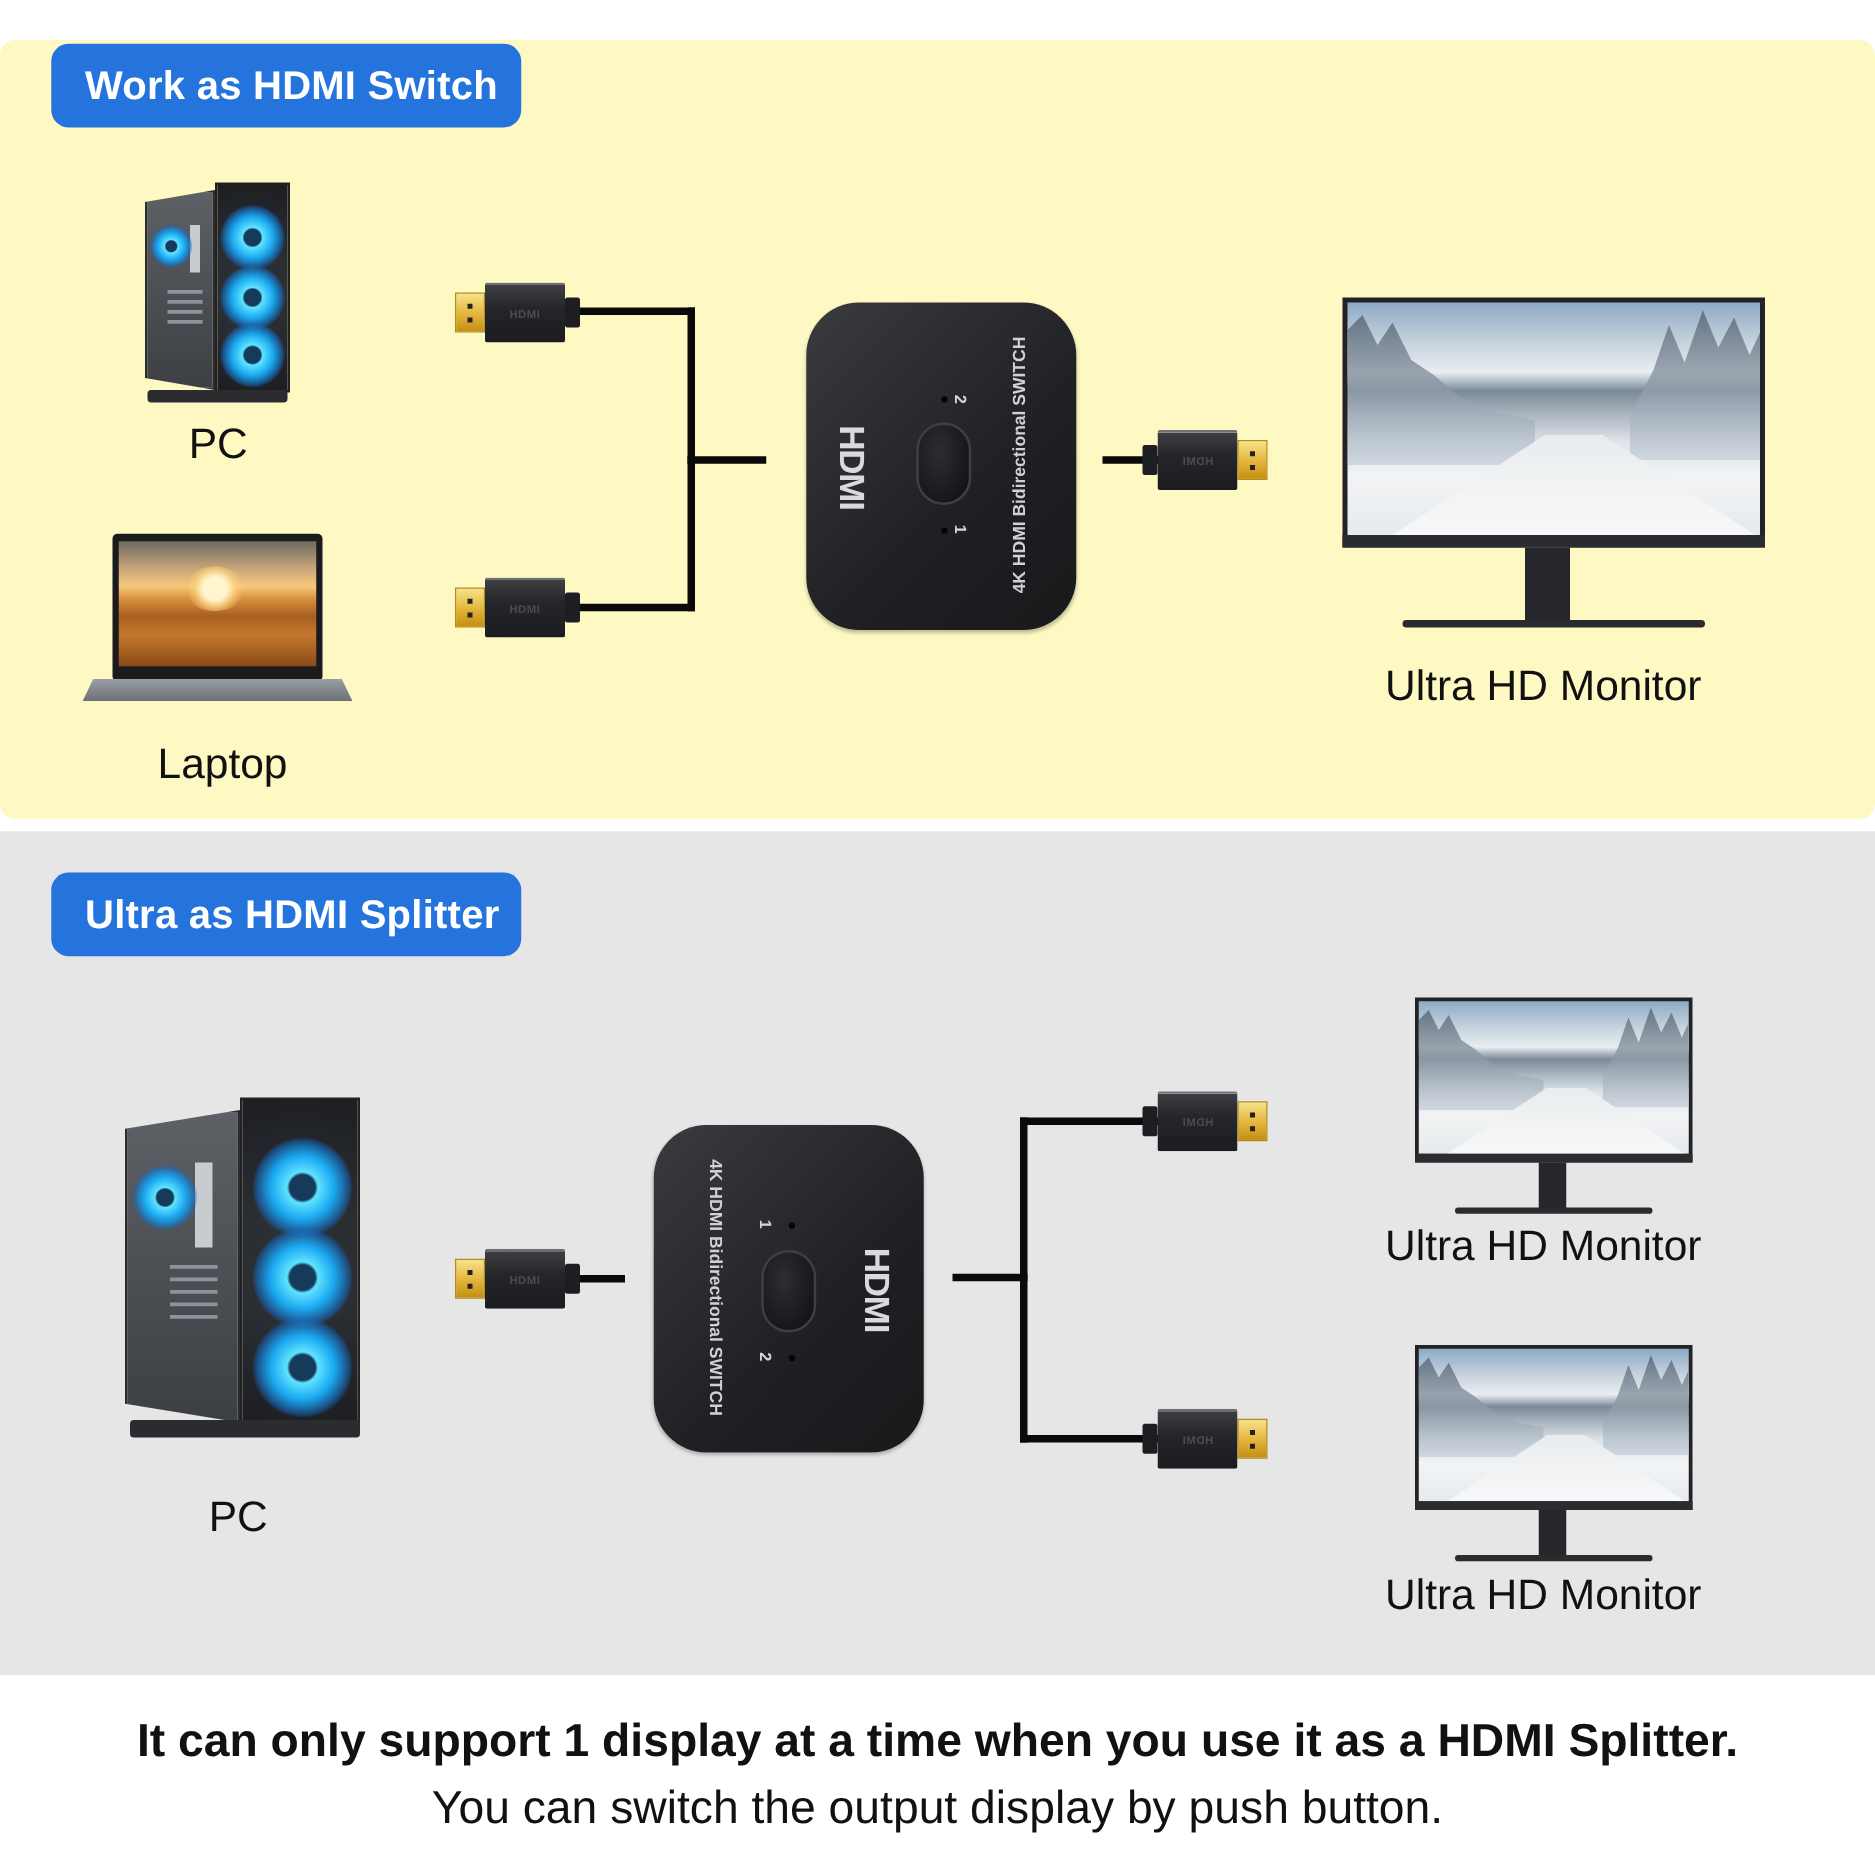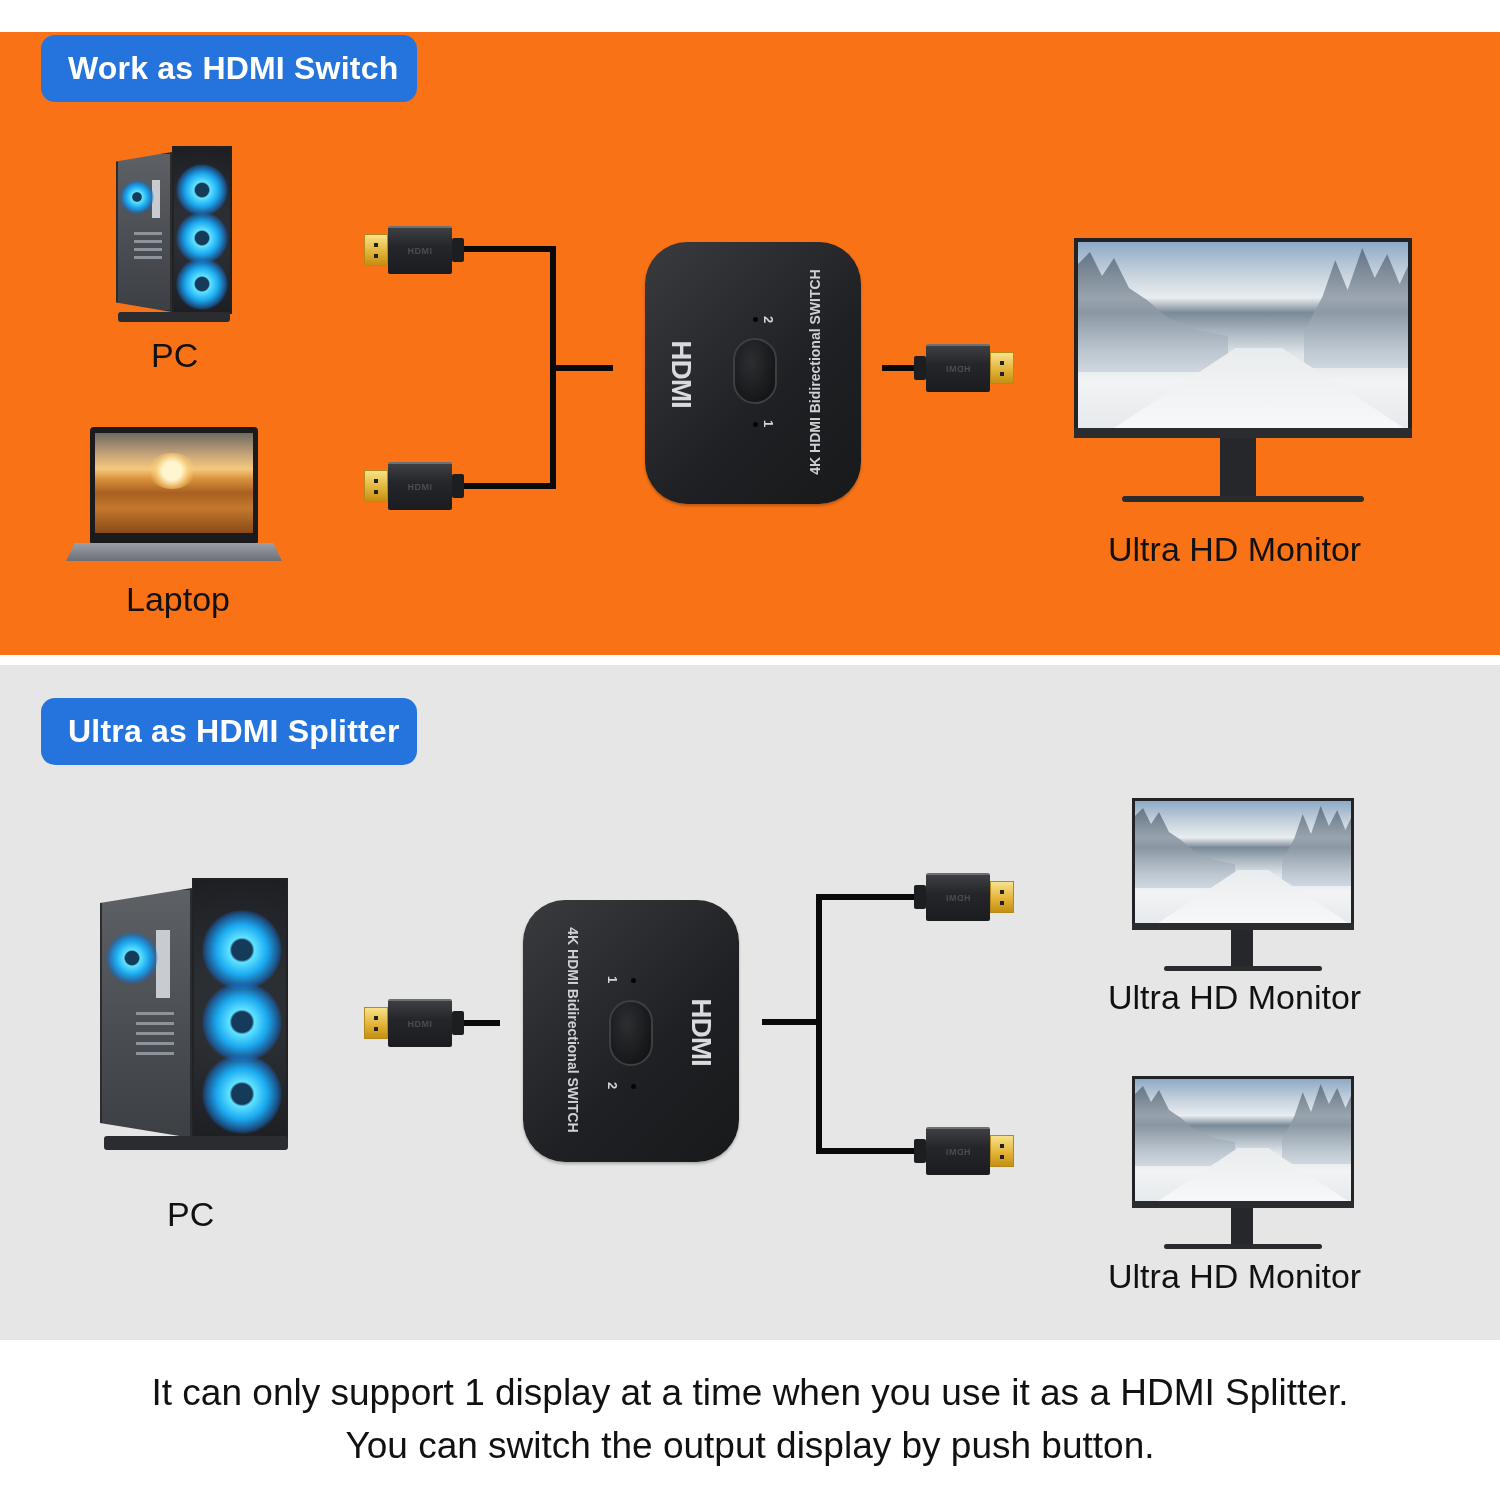--- a/index.html
+++ b/index.html
@@ -1,20 +1,20 @@
 <!DOCTYPE html>
 <html><head>
 <meta charset="utf-8">
 <style>
   * { box-sizing: border-box; margin: 0; padding: 0; }
   html, body { width: 1500px; height: 1500px; background: #ffffff; overflow: hidden; }
   body { position: relative; font-family: "Liberation Sans", "DejaVu Sans", sans-serif; color: #111; }
 
   .panel { position: absolute; left: 0; width: 1500px; }
-  .panel-top { top: 32px; height: 623px; background: #f97316; }
+  .panel-top { top: 32px; height: 623px; background: #fef9c3; border-radius: 12px; }
   .panel-bottom { top: 665px; height: 675px; background: #e6e6e6; }
 
   .badge {
     position: absolute; left: 41px; height: 67px; width: 376px;
     background: #2574dd; color: #fff; border-radius: 14px;
     font-size: 32px; font-weight: bold; line-height: 67px; padding-left: 27px;
     letter-spacing: 0.2px;
   }
 
   .label { position: absolute; font-size: 34px; color: #111; white-space: nowrap; text-align: right; }
@@ -96,21 +96,21 @@
     <div class="feet" style="left:4px; top:172px; width:112px; height:10px;"></div>
   </div>
   <div class="label" style="left:151px; top:304px;">PC</div>
 
   <div class="laptop" style="position:absolute; left:66px; top:395px; width:216px; height:136px;">
     <div class="screen" style="left:24px; top:0; width:168px; height:118px;"></div>
     <div class="img" style="left:29px; top:6px; width:158px; height:100px;"></div>
     <div class="sun" style="left:82px; top:26px; width:48px; height:36px;"></div>
     <div class="base" style="left:0; top:116px; width:216px; height:18px;"></div>
   </div>
-  <div class="label" style="left:126px; top:548px;">Laptop</div>
+  <div class="label" style="left:126px; top:560px;">Laptop</div>
 
   <div class="hdmi left" style="left:364px; top:192px;">
     <div class="tip"></div>
     <div class="body">
         <span>HDMI</span>
       </div>
     <div class="strain"></div>
   </div>
   <div class="hdmi left" style="left:364px; top:428px;">
     <div class="tip"></div>
@@ -234,14 +234,14 @@
     <div class="trees-l" style="left:3px; top:10px; width:100px; height:80px;"></div>
     <div class="trees-r" style="left:150px; top:8px; width:69px; height:80px;"></div>
     <div class="road" style="left:26px; top:72px; width:190px; height:53px;"></div>
     <div class="chin" style="left:0; top:125px; width:222px; height:7px;"></div>
     <div class="neck" style="left:99px; top:132px; width:22px; height:38px;"></div>
     <div class="foot" style="left:32px; top:168px; width:158px; height:5px;"></div>
   </div>
   <div class="label" style="left:1108px; top:592px;">Ultra HD Monitor</div>
 </section>
 
-<div class="footer-text" style="top:1372px;">It can only support 1 display at a time when you use it as a HDMI Splitter.</div>
+<div class="footer-text" style="top:1372px;font-weight:bold;">It can only support 1 display at a time when you use it as a HDMI Splitter.</div>
 <div class="footer-text" style="top:1425px;">You can switch the output display by push button.</div>
 
 </body></html>

